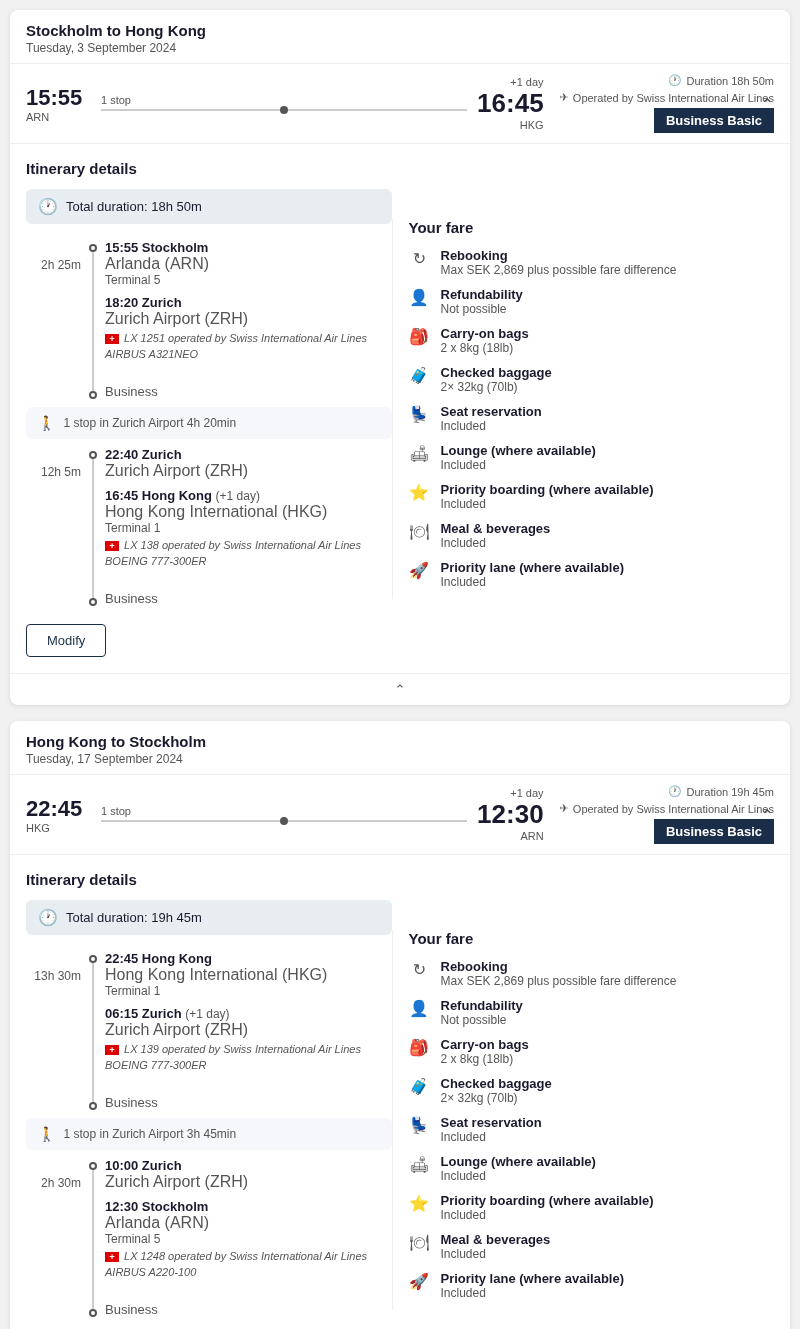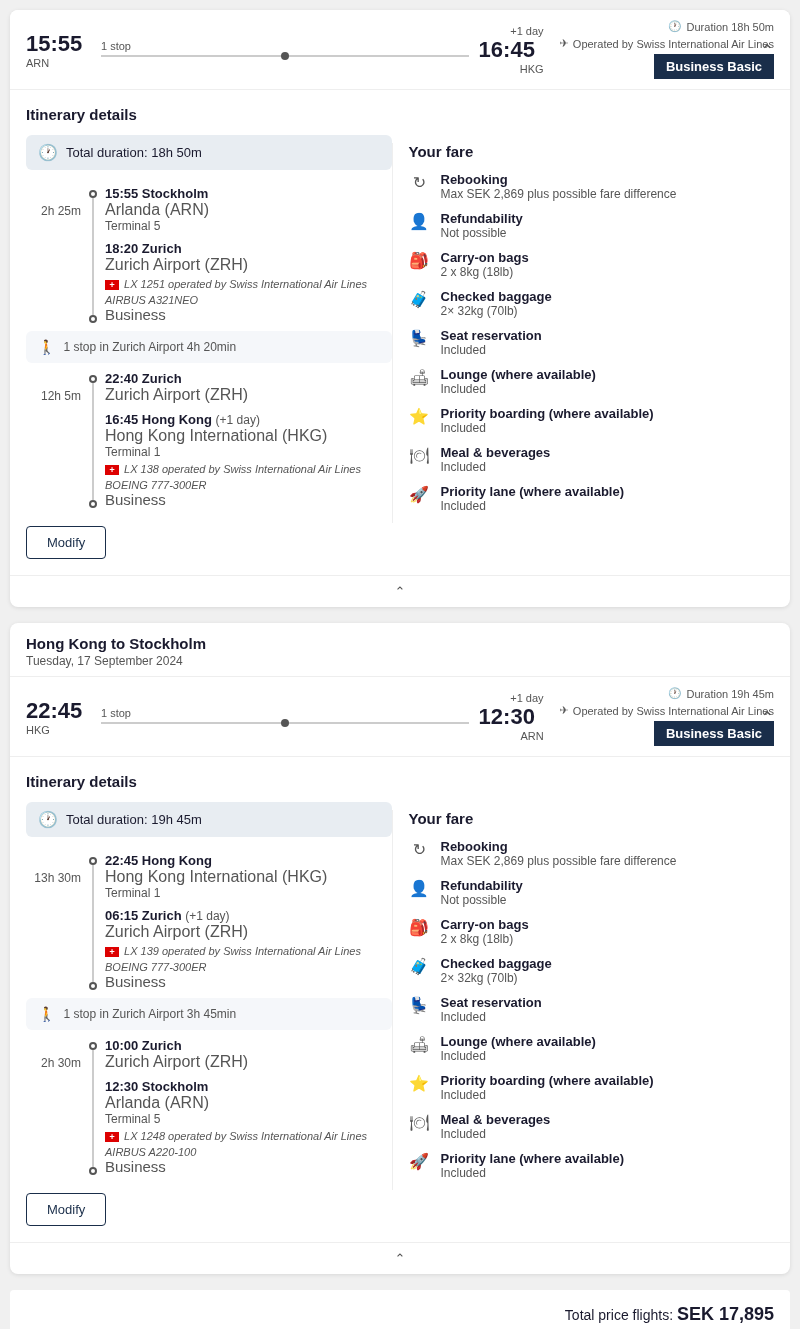--- a/index.html
+++ b/index.html
@@ -69,21 +69,21 @@
       content: '';
       width: 8px; height: 8px;
       background: #555;
       border-radius: 50%;
       position: absolute;
       left: 50%;
       top: -3px;
       transform: translateX(-50%);
     }
     .time-arr {
-      font-size: 22px;
+      font-size: 26px;
       font-weight: bold;
       color: #1a1a2e;
       min-width: 60px;
       text-align: left;
     }
     .plus-day {
       font-size: 11px;
       color: #555;
     }
     .badge-area {
@@ -210,22 +210,23 @@
       font-size: 12px;
       color: #555;
     }
     .seg-flight-info {
       font-size: 11px;
       color: #555;
       margin-top: 4px;
       font-style: italic;
     }
     .seg-class {
-      font-size: 15px;
-      color: #555;
+      font-size: 13px;
+      color: #555;
+      margin-top: 24px;
     }
 
     .stopover-bar {
       background: #f5f7fa;
       border-radius: 6px;
       padding: 8px 12px;
       display: flex;
       align-items: center;
       gap: 8px;
       margin: 8px 0;
@@ -312,20 +313,24 @@
       left: 50%;
       transform: translate(-50%, -50%);
     }
   </style>
 </head>
 <body>
 
 <div class="page-wrapper">
 
 <div class="flight-card">
+    <div class="flight-header">
+      <div class="flight-route-title">Stockholm to Hong Kong</div>
+      <div class="flight-date">Tuesday, 3 September 2024</div>
+    </div>
 
     <div class="flight-summary">
       <div style="min-width:65px;">
         <div class="time-dep">15:55</div>
         <div class="airport-code">ARN</div>
       </div>
       <div class="flight-line-area">
         <div class="stop-label">1 stop</div>
         <div class="flight-line"></div>
       </div>

